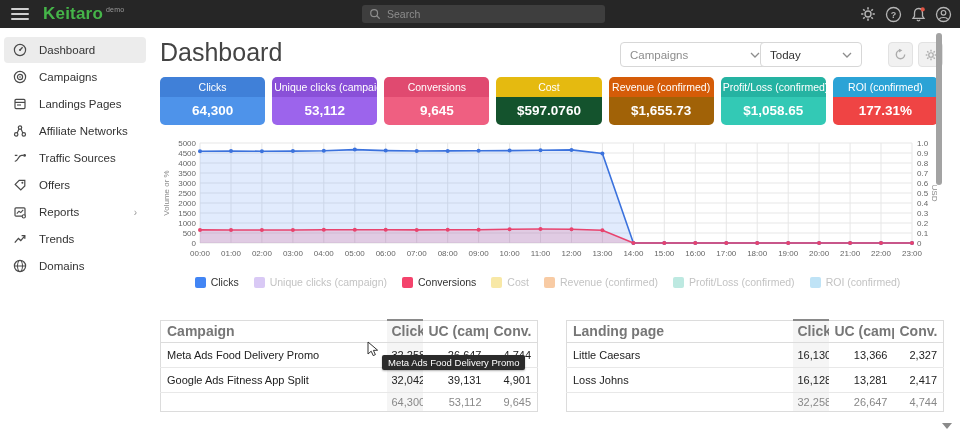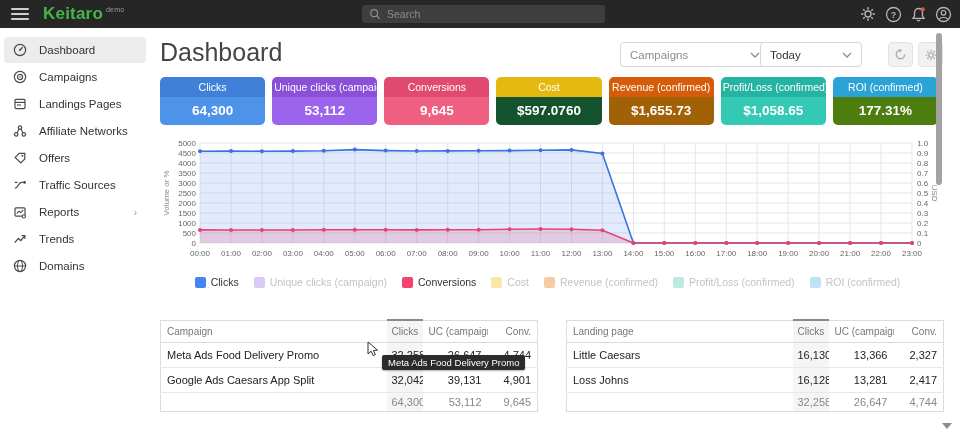--- a/index.html
+++ b/index.html
@@ -57,21 +57,21 @@
             justify-content:center; gap:15px; align-items:center; }
   .lg-item { display:flex; align-items:center; gap:5px; cursor:pointer; }
   .lg-sw { width:11px; height:11px; border-radius:2px; }
   .lg-lb { font-size:10.5px; color:#333; }
   .lg-item.off .lg-lb { color:#c3c3c3; }
 
   
   .dtable { position:absolute; top:319px; width:377px; border-collapse:collapse; table-layout:fixed;
             border:1px solid #dcdcdc; font-size:11px; background:#fff; }
   #table-0 { left:160px; } #table-1 { left:566px; }
-  .dtable th { font-weight:normal; color:#777; font-size:10px; height:22px; text-align:left;
+  .dtable th { font-weight:bold; color:#777; font-size:14px; height:22px; text-align:left;
                padding:0 6px; border-bottom:1px solid #dcdcdc; white-space:nowrap; overflow:hidden; cursor:pointer; }
   .dtable td { height:25px; padding:0 6px; color:#222; border-bottom:1px solid #e8e8e8;
                white-space:nowrap; overflow:hidden; }
   .dtable .num { text-align:right; }
   .dtable .clicks-col { background:#f5f5f5; text-align:left; padding:0 2px 0 5px; }
   .dtable th.clicks-col { border-top:2px solid #8a8a8a; }
   .dtable tfoot td { height:19px; color:#888; border-bottom:none; }
   .dtable tbody td.name { cursor:pointer; }
 
   
@@ -182,35 +182,35 @@
             <circle cx="10.8" cy="10.4" r="1.7" fill="none" stroke="#4a4a4a" stroke-width="1.2"></circle>
             <line x1="5.9" y1="5" x2="4.2" y2="9" stroke="#4a4a4a" stroke-width="1.1"></line>
             <line x1="8.1" y1="5" x2="9.8" y2="9" stroke="#4a4a4a" stroke-width="1.1"></line>
           </svg>
         </span>
         <span class="slabel">Affiliate Networks</span>
       </div>
       <div class="side-item">
         <span class="sicon">
           <svg width="14" height="14" viewBox="0 0 14 14">
-            <path d="M2.2 6.4 L6.2 2.4 L11.8 2.4 L11.8 8 L7.8 12 Z" fill="none" stroke="#4a4a4a" stroke-width="1.2"></path>
-            <circle cx="9.4" cy="4.8" r="1" fill="#4a4a4a"></circle>
-          </svg>
-        </span>
-        <span class="slabel">Offers</span>
-      </div>
-      <div class="side-item">
-        <span class="sicon">
-          <svg width="14" height="14" viewBox="0 0 14 14">
             <path d="M1.8 10.4 C5.2 10.4 5 4.4 8.6 4.4 L10.4 4.4" fill="none" stroke="#4a4a4a" stroke-width="1.3"></path>
             <line x1="1.8" y1="4.4" x2="4.4" y2="4.4" stroke="#4a4a4a" stroke-width="1.3"></line>
             <circle cx="11.6" cy="4.4" r="1.4" fill="#4a4a4a"></circle>
           </svg>
         </span>
         <span class="slabel">Traffic Sources</span>
+      </div>
+      <div class="side-item">
+        <span class="sicon">
+          <svg width="14" height="14" viewBox="0 0 14 14">
+            <path d="M2.2 6.4 L6.2 2.4 L11.8 2.4 L11.8 8 L7.8 12 Z" fill="none" stroke="#4a4a4a" stroke-width="1.2"></path>
+            <circle cx="9.4" cy="4.8" r="1" fill="#4a4a4a"></circle>
+          </svg>
+        </span>
+        <span class="slabel">Offers</span>
       </div>
       <div class="side-item">
         <span class="sicon">
           <svg width="14" height="14" viewBox="0 0 14 14">
             <rect x="2" y="2.8" width="10" height="8.4" rx="1" fill="none" stroke="#4a4a4a" stroke-width="1.2"></rect>
             <polyline points="3.8,8.6 6,6.2 7.8,7.6 10.2,4.8" fill="none" stroke="#4a4a4a" stroke-width="1.1"></polyline>
             <circle cx="10.8" cy="11.4" r="1.6" fill="#fff" stroke="#4a4a4a" stroke-width="1.1"></circle>
           </svg>
         </span>
         <span class="slabel">Reports</span>
@@ -292,21 +292,21 @@
       <div class="card">
         <div class="chead" style="background:#d55c08">Revenue (confirmed)</div>
         <div class="cval" style="background:#a16207">$1,655.73</div>
       </div>
       <div class="card">
         <div class="chead" style="background:#25b3a2">Profit/Loss (confirmed)</div>
         <div class="cval" style="background:#33c9b5">$1,058.65</div>
       </div>
       <div class="card">
         <div class="chead" style="background:#2ba3d6">ROI (confirmed)</div>
-        <div class="cval" style="background:#4d7c0f">177.31%</div>
+        <div class="cval" style="background:#ef4444">177.31%</div>
       </div>
     </div>
 
   <div class="chart-wrap" id="chart-wrap"><svg width="778" height="130" viewBox="0 0 778 130">
         <line x1="40.0" y1="7" x2="40.0" y2="107" stroke="#e7e7e7" stroke-width="1"></line>
         <line x1="71.0" y1="7" x2="71.0" y2="107" stroke="#e7e7e7" stroke-width="1"></line>
         <line x1="101.9" y1="7" x2="101.9" y2="107" stroke="#e7e7e7" stroke-width="1"></line>
         <line x1="132.9" y1="7" x2="132.9" y2="107" stroke="#e7e7e7" stroke-width="1"></line>
         <line x1="163.8" y1="7" x2="163.8" y2="107" stroke="#e7e7e7" stroke-width="1"></line>
         <line x1="194.8" y1="7" x2="194.8" y2="107" stroke="#e7e7e7" stroke-width="1"></line>
@@ -488,21 +488,21 @@
           </tr>
         </thead>
         <tbody>
           <tr>
             <td class="name">Meta Ads Food Delivery Promo</td>
             <td class="clicks-col">32,258</td>
             <td class="num">26,647</td>
             <td class="num">4,744</td>
           </tr>
           <tr>
-            <td class="name">Google Ads Caesars App Split</td>
+            <td class="name">Google Ads Fitness App Split</td>
             <td class="clicks-col">32,042</td>
             <td class="num">39,131</td>
             <td class="num">4,901</td>
           </tr>
         </tbody>
         <tfoot>
           <tr>
             <td class=""></td>
             <td class="clicks-col">64,300</td>
             <td class="num">53,112</td>

